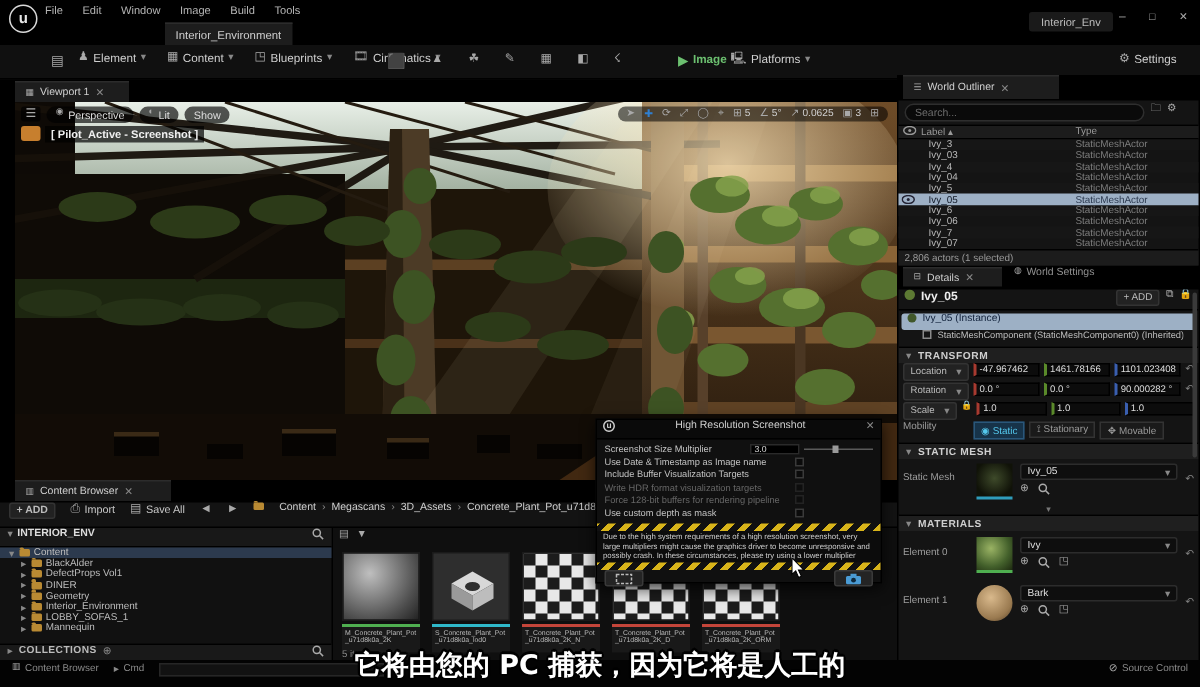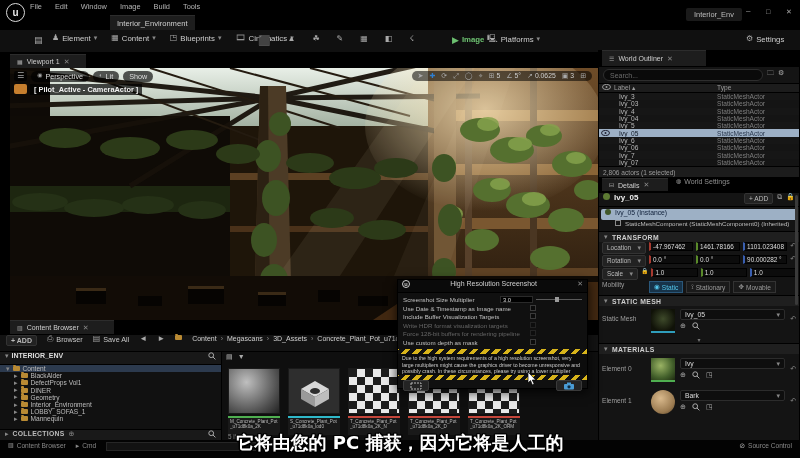--- a/index.html
+++ b/index.html
@@ -286,21 +286,21 @@
           <span>0.0625</span>
         </span>
       <span class="row" style="gap:2px">
           <span class="glyph" style="font-size:7px">▣</span>
           <span>3</span>
         </span>
       <span class="glyph" style="font-size:7px">⊞</span>
     </div>
     <div class="ab row" style="left:4px;top:16px;gap:3px">
       <span style="display:inline-block;width:13px;height:10px;background:#c77f2e;border-radius:2px"></span>
-      <span style="background:rgba(0,0,0,.7);color:#f0f0f0;font-weight:bold;font-size:7.4px;padding:1px 4px">[ Pilot_Active - CameraActor ]</span>
+      <span style="background:rgba(0,0,0,.7);color:#f0f0f0;font-weight:bold;font-size:7.4px;padding:1px 4px">[ Pilot_Active - Screenshot ]</span>
     </div>
   </div>
 
   <div class="ab" style="left:598px;top:50px;width:202px;height:16px;background:#000">
     <div class="tab" style="width:104px;margin-left:4px">
       <span class="glyph" style="font-size:6px">☰</span>
       <span style="font-size:7px">World Outliner</span>
       <span class="xglyph">✕</span>
     </div>
   </div>
@@ -524,21 +524,21 @@
       <span style="font-size:7px">Content Browser</span>
       <span class="xglyph">✕</span>
     </div>
   </div>
   <div class="ab" style="left:0;top:334px;width:598px;height:106px;background:#131313;border-top:1px solid #000">
 
     <div class="row" style="height:17px;padding:0 6px;gap:10px;border-bottom:1px solid #000">
       <span class="chip" style="font-weight:bold;font-size:7px">+ ADD</span>
       <span class="row" style="gap:3px;font-size:7.2px">
           <span class="glyph">⎙</span>
-          <span>Browser</span>
+          <span>Import</span>
         </span>
       <span class="row" style="gap:3px;font-size:7.2px">
           <span class="glyph">▤</span>
           <span>Save All</span>
         </span>
       <span class="glyph">◄</span>
       <span class="glyph">►</span>
       <span class="folder"></span>
       <span class="row" style="gap:4px;font-size:7px;color:#cfcfcf">
         <span>Content</span>

